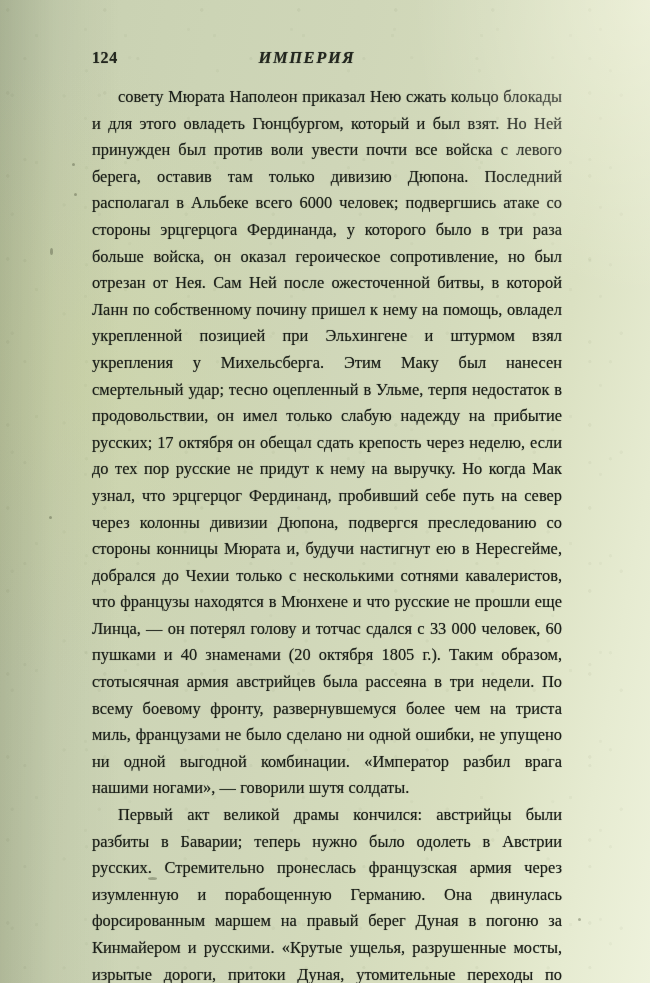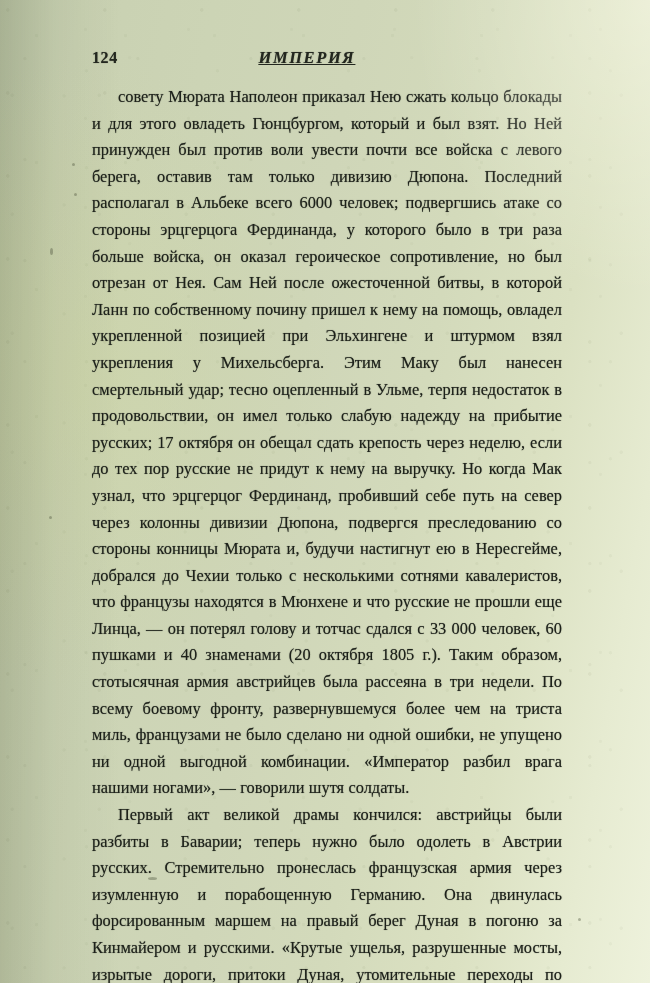--- a/index.html
+++ b/index.html
@@ -96,21 +96,20 @@
   .head-title {
     flex: 1;
     text-align: center;
     font-style: italic;
     font-weight: 700;
     font-size: 16.5px;
     letter-spacing: 1.6px;
     color: #23271f;
     padding-right: 66px;
     text-shadow: 0 0 1.1px rgba(35,39,31,0.55);
-    text-decoration: underline;
   }
 
   
   .textblock {
     position: absolute;
     left: 92px;
     top: 84px;
     width: 470px;
   }
 

